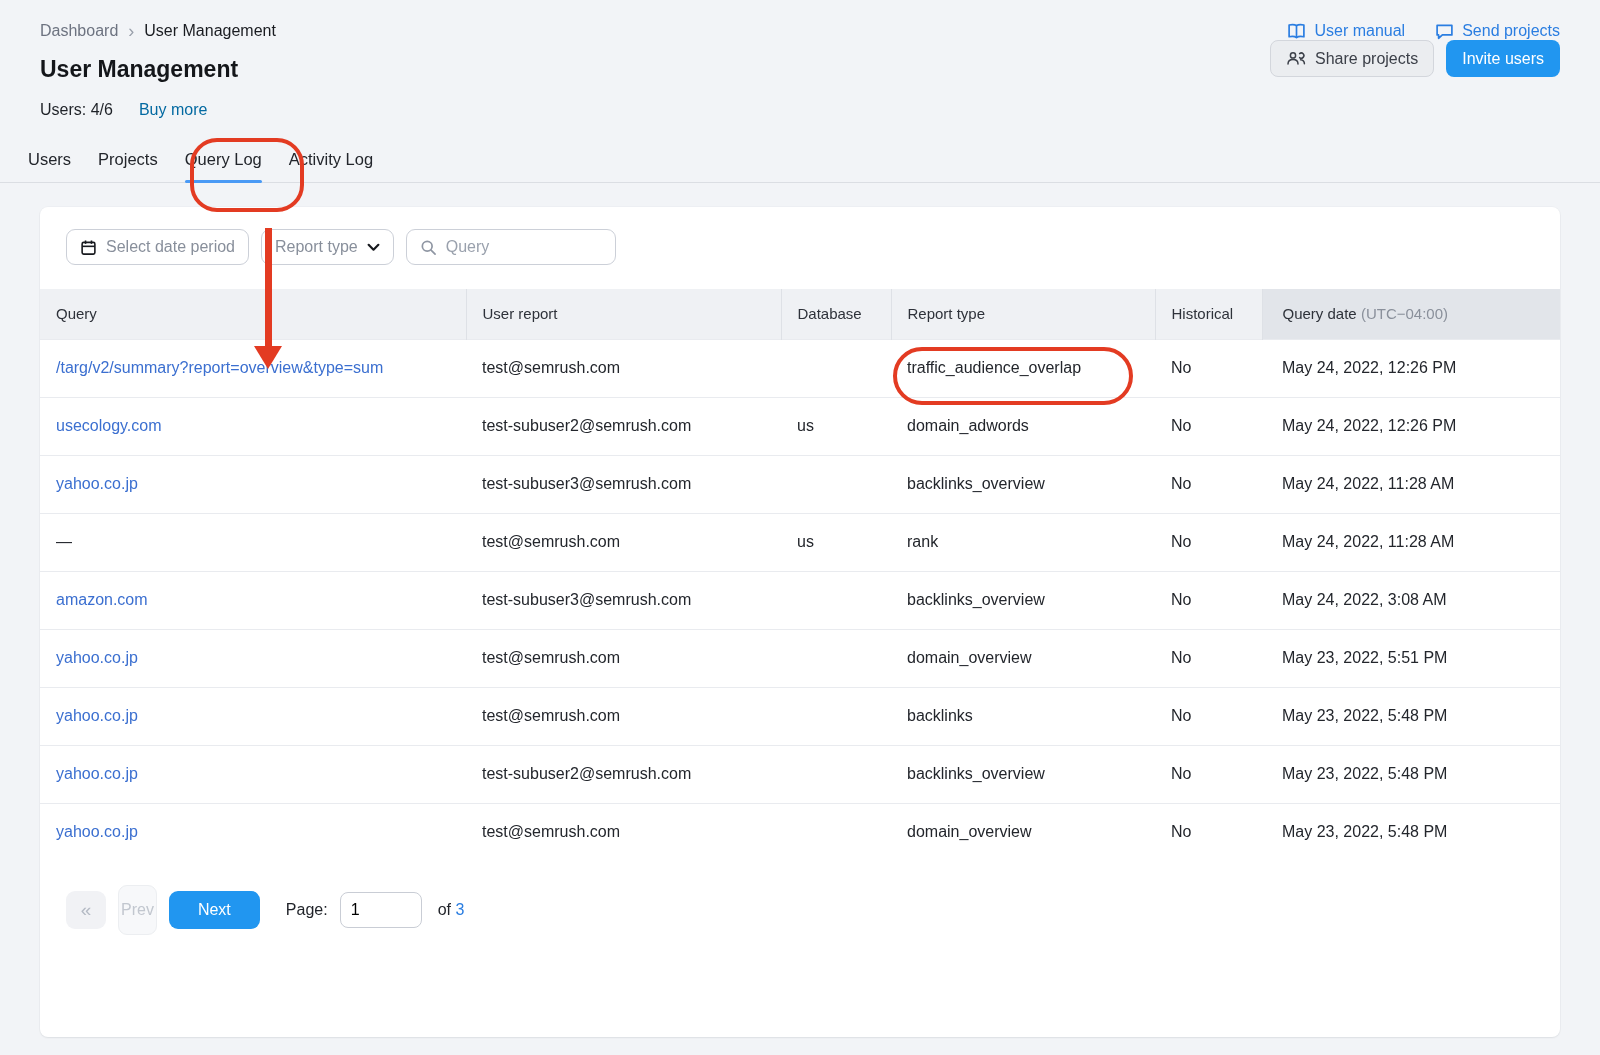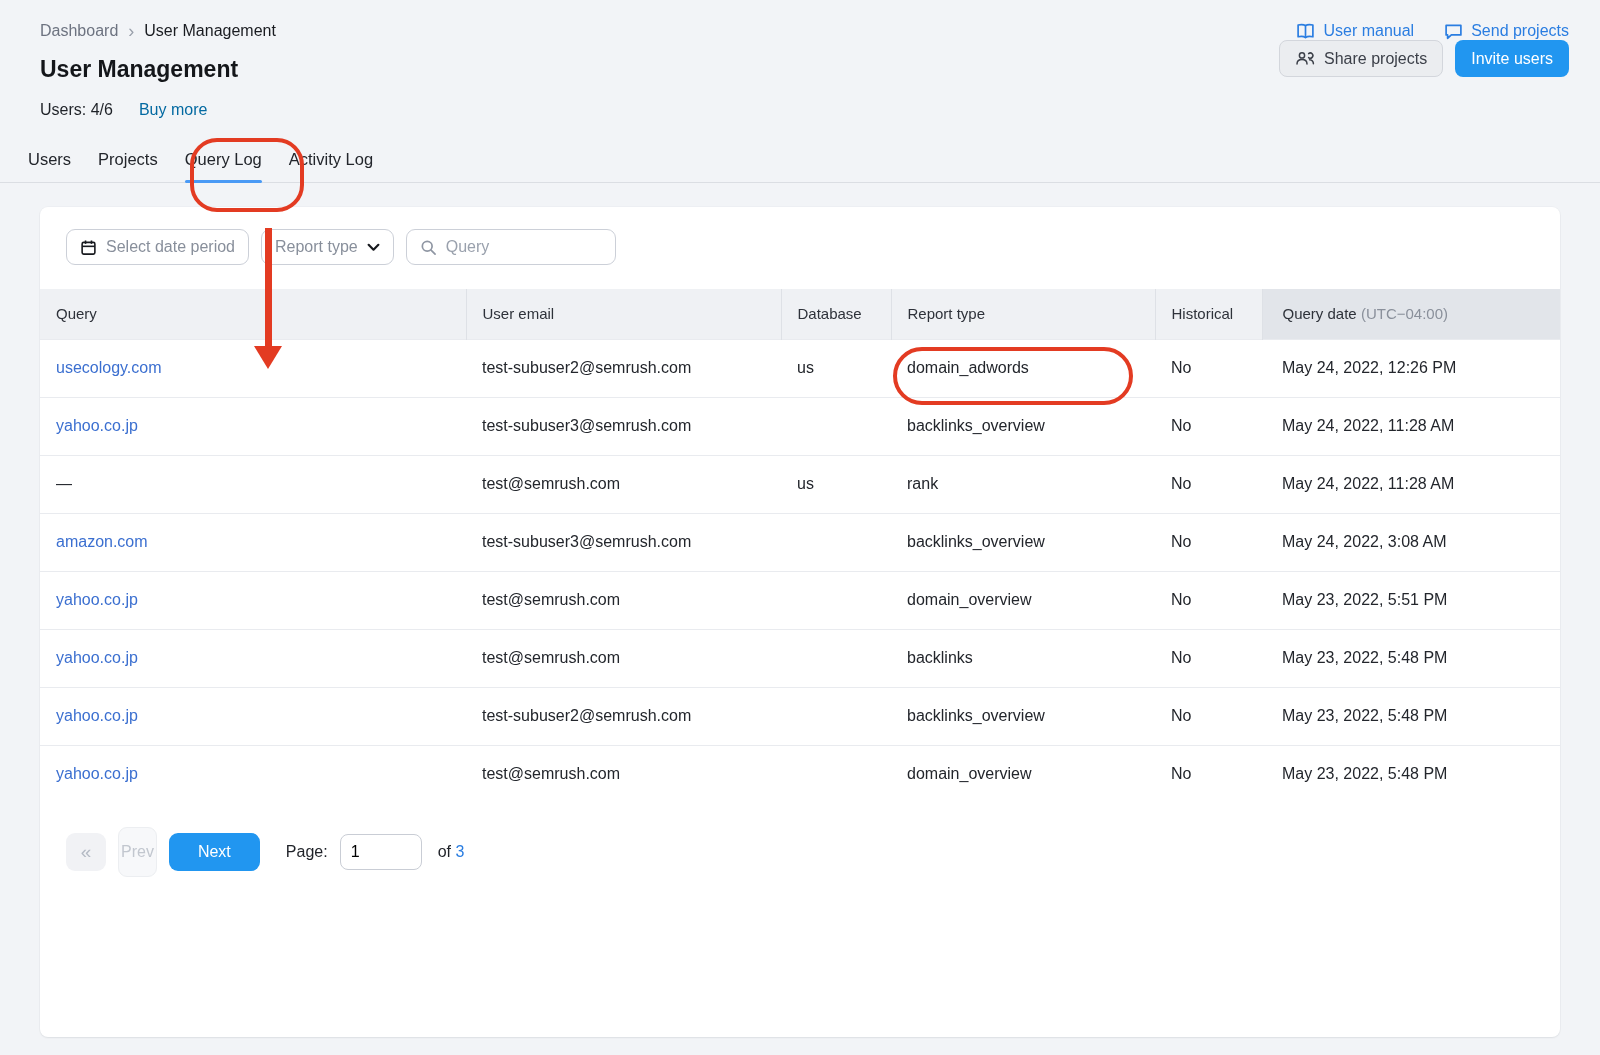--- a/index.html
+++ b/index.html
@@ -5,21 +5,21 @@
   * { box-sizing: border-box; margin: 0; padding: 0; }
   html,body { width: 1600px; height: 1055px; }
   body {
     font-family: "Liberation Sans", sans-serif;
     background: #f2f4f7;
     color: #1f2228;
     position: relative;
     overflow: hidden;
   }
   
-  .topbar { display: flex; justify-content: space-between; padding: 22px 31px 0 40px; }
+  .topbar { display: flex; justify-content: space-between; padding: 22px 40px 0 40px; }
   .breadcrumb { display: flex; align-items: center; gap: 10px; font-size: 16px; }
   .breadcrumb .crumb-link { color: #6d7380; cursor: pointer; }
   .breadcrumb .crumb-sep { color: #9aa0ab; font-size: 18px; line-height: 1; }
   .breadcrumb .crumb-current { color: #1a1c21; }
   .page-title { margin-top: 16px; font-size: 23px; font-weight: 700; color: #14161a; }
   .users-line { margin-top: 18px; font-size: 16px; display: flex; gap: 26px; align-items: center; }
   .users-line .buy-more { color: #0369a1; cursor: pointer; }
 
   .top-right { display: flex; flex-direction: column; align-items: flex-end; }
   .top-links { display: flex; gap: 30px; }
@@ -186,31 +186,39 @@
       <col style="width:426px">
         <col style="width:315px">
         <col style="width:110px">
       <col style="width:264px">
         <col style="width:107px">
         <col>
     </colgroup>
     <thead>
       <tr>
         <th>Query</th>
-        <th>User email</th>
+        <th>User report</th>
         <th>Database</th>
         <th>Report type</th>
         <th>Historical</th>
         <th class="col-date">
           <span>Query date</span>
           <span class="th-muted">(UTC−04:00)</span>
         </th>
       </tr>
     </thead>
     <tbody id="table-body">
+        <tr>
+          <td><a class="qlink">/targ/v2/summary?report=overview&amp;type=sum</a></td>
+          <td>test@semrush.com</td>
+          <td></td>
+          <td>traffic_audience_overlap</td>
+          <td>No</td>
+          <td class="cell-date">May 24, 2022, 12:26 PM</td>
+        </tr>
         <tr>
           <td><a class="qlink">usecology.com</a></td>
           <td>test-subuser2@semrush.com</td>
           <td>us</td>
           <td>domain_adwords</td>
           <td>No</td>
           <td class="cell-date">May 24, 2022, 12:26 PM</td>
         </tr>
         <tr>
           <td><a class="qlink">yahoo.co.jp</a></td>

